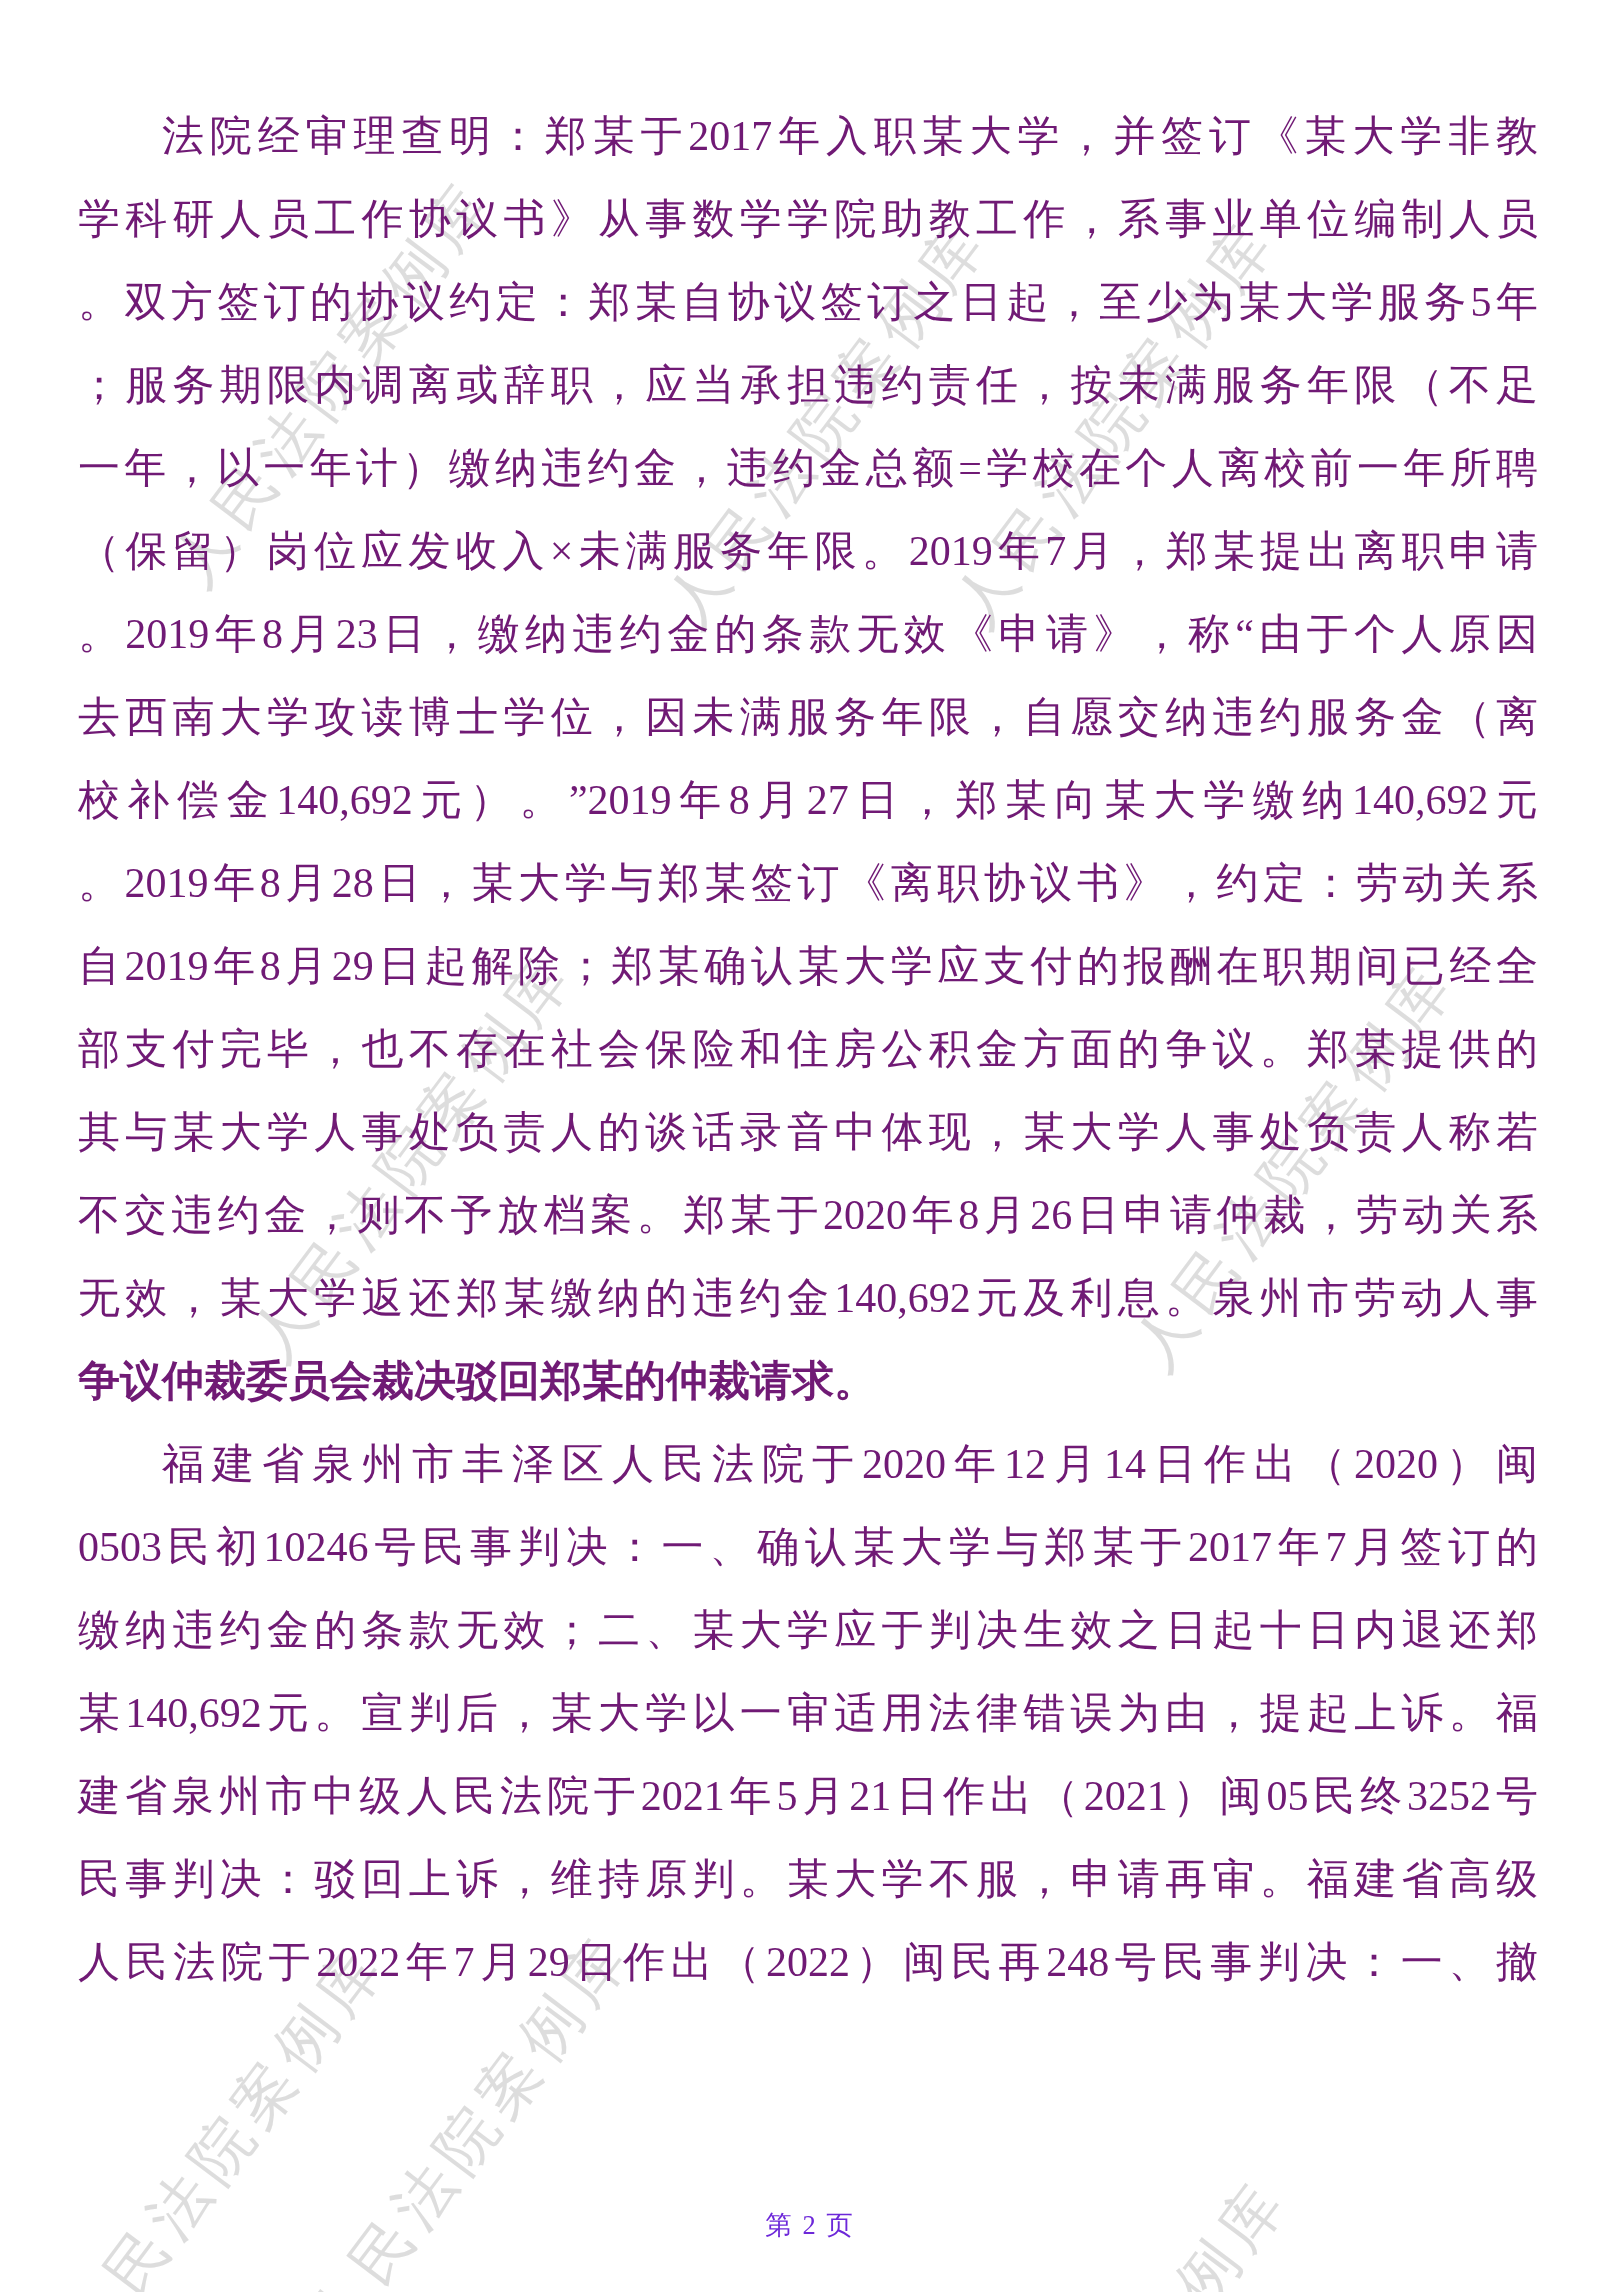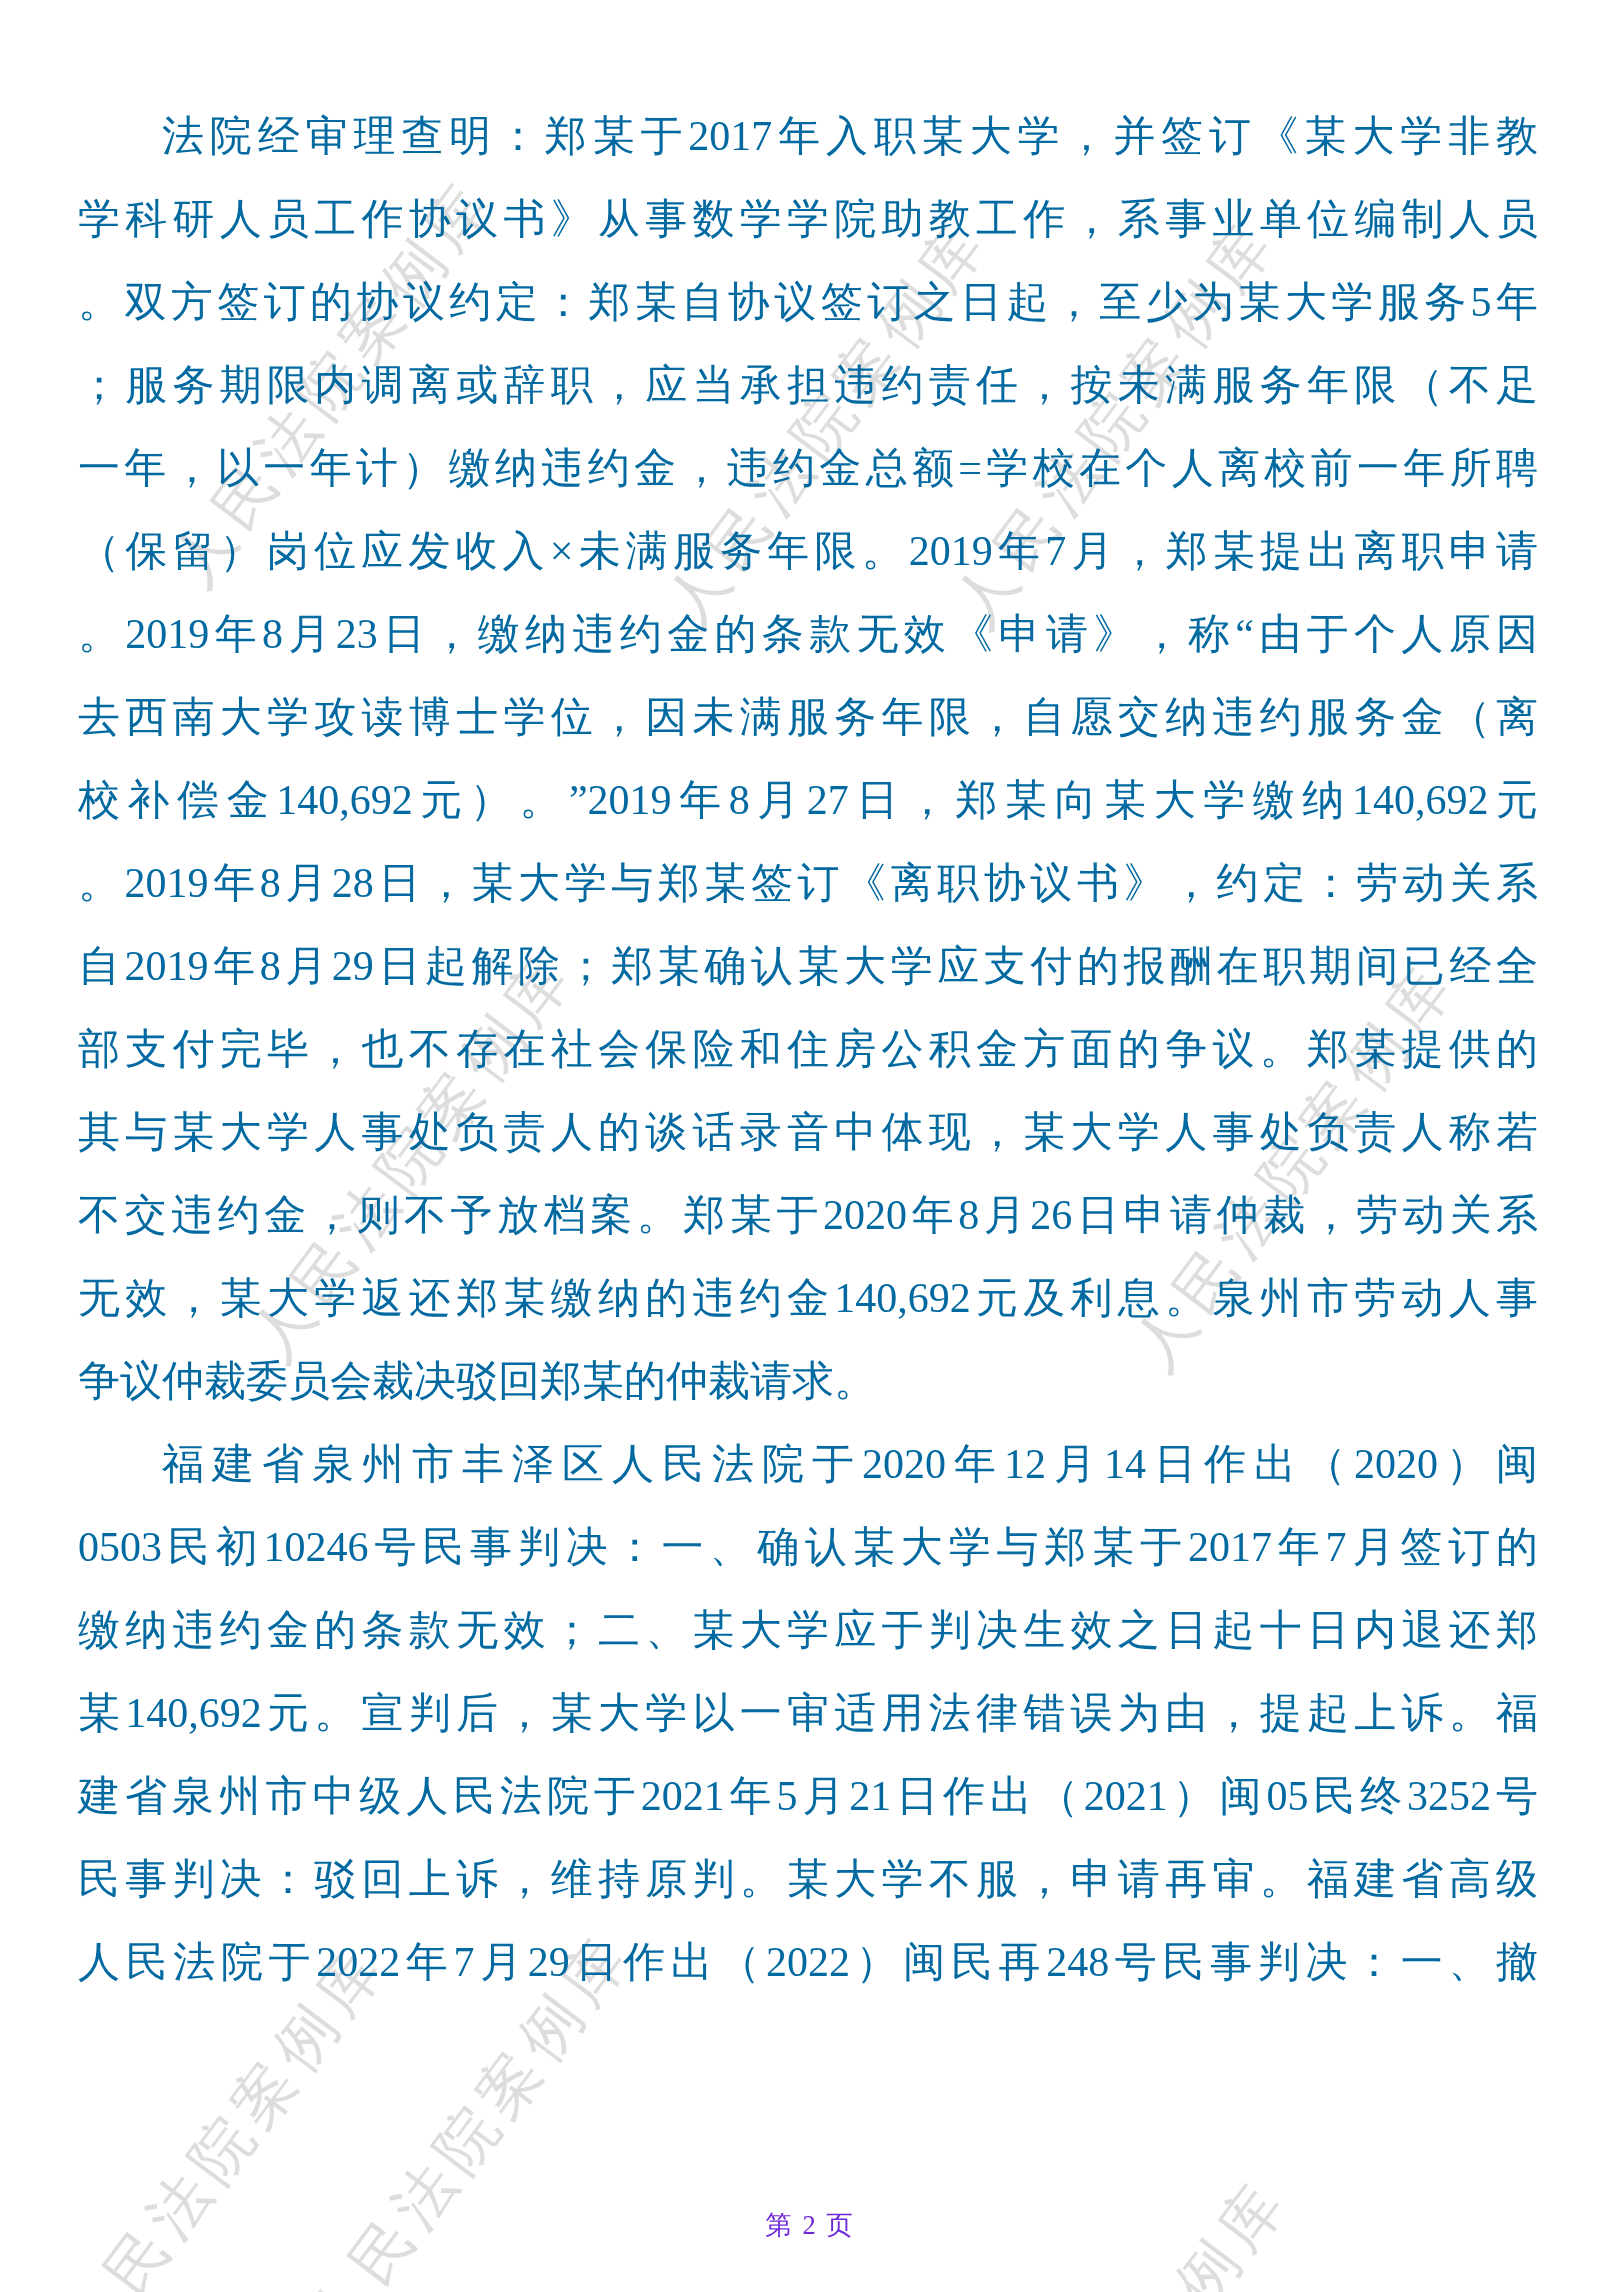--- a/index.html
+++ b/index.html
@@ -33,24 +33,24 @@
     top:95px;
     width:1460px;
     z-index:2;
   }
   .line{
     font-size:42px;
     line-height:83px;
     text-align:justify;
     text-align-last:justify;
     white-space:nowrap;
-    color:#0369a1;
+    color:#701a75;
   }
   .line.indent{ padding-left:84px; }
-  .line.short{ text-align-last:left; }
+  .line.short{ text-align-last:left;font-weight:bold; }
   .page-footer{
     position:absolute;
     left:0;right:0;
     top:2207px;
     text-align:center;
     z-index:2;
   }
   .page-number{
     font-size:26.5px;
     letter-spacing:2px;

